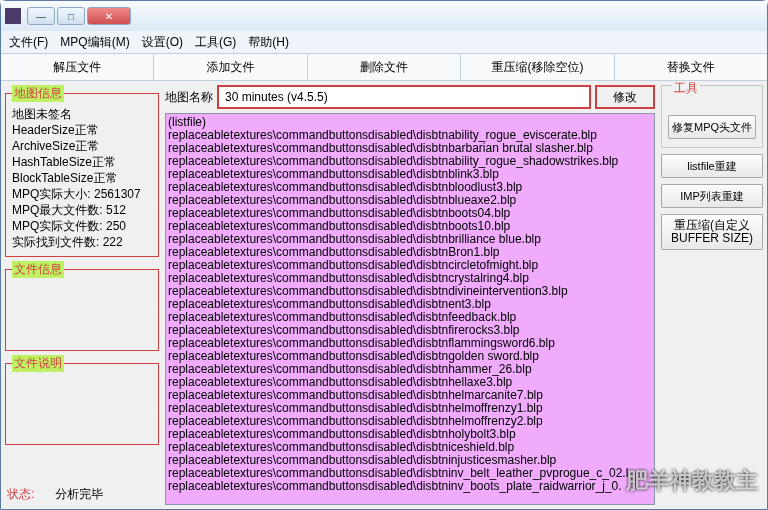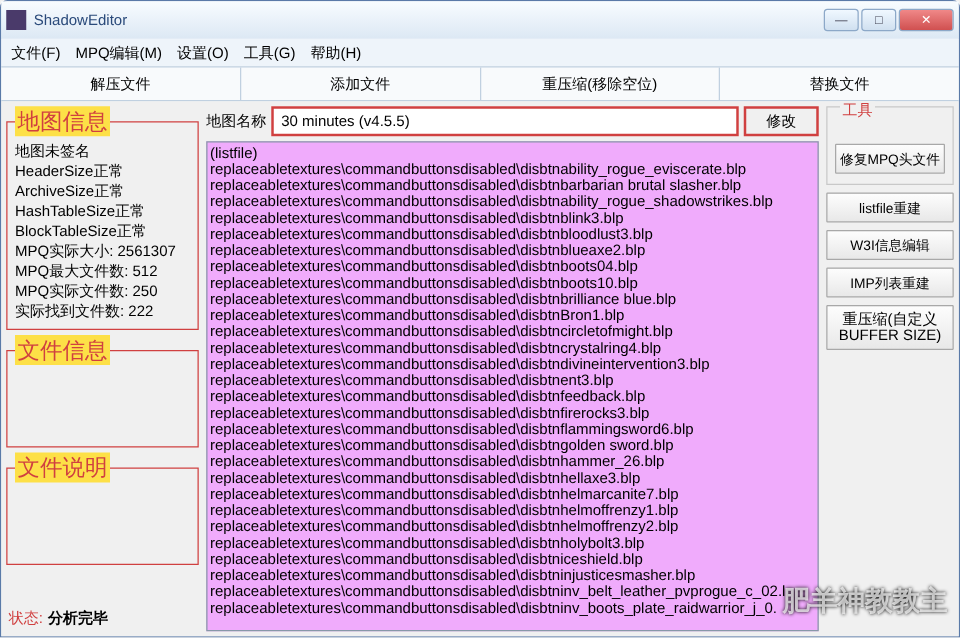--- a/index.html
+++ b/index.html
@@ -13,59 +13,59 @@
 .winbtn.close{background:linear-gradient(#f08888,#d05050);color:#fff;width:44px}
 .menubar{height:22px;display:flex;align-items:center;padding:0 8px;gap:12px;background:#eef4fa}
 .menubar span{cursor:default}
 .toolbar{height:28px;display:flex;border-top:1px solid #c0d0e0;border-bottom:1px solid #c0d0e0;background:#f8fafc}
 .tbtn{flex:1;border-right:1px solid #c0d0e0;display:flex;align-items:center;justify-content:center;cursor:pointer}
 .tbtn:last-child{border-right:none}
 .body{flex:1;display:flex;background:#f0f0f0;overflow:hidden}
 .leftcol{width:162px;padding:4px;display:flex;flex-direction:column;gap:2px}
 .fieldset{border:1px solid #c8c8c8;padding:4px 6px 6px;margin-bottom:2px}
 .fieldset.hl{border-color:#d04040}
-.legend{color:#d04040;padding:0 2px;background:#fde047;font-size:18px}
+.legend{color:#d04040;padding:0 2px;background:#bef264;font-size:12px}
 .fline{line-height:16px;white-space:nowrap}
 .status{color:#d04040;display:flex;margin-top:auto;padding:2px}
-.status b{color:#000;font-weight:700;margin-left:4px}
+.status b{color:#000;font-weight:400;margin-left:21px}
 .midcol{flex:1;display:flex;flex-direction:column;padding:4px 2px}
 .maprow{display:flex;align-items:center;gap:4px;margin-bottom:4px}
 .mapinput{flex:1;border:2px solid #d04040;background:#fff;height:24px;padding:0 6px}
 .modbtn{width:60px;height:24px;border:2px solid #d04040;background:#f0f0f0;display:flex;align-items:center;justify-content:center}
 .listbox{flex:1;border:1px solid #8898a8;background:#f0abfc;overflow:auto;padding:2px;font-family:monospace;font-size:11px;line-height:13px;white-space:nowrap}
 .rightcol{width:110px;padding:4px;display:flex;flex-direction:column;gap:6px}
 .rbtns{border:1px solid #c8c8c8;padding:8px 6px;display:flex;flex-direction:column;gap:16px}
 .rbtn{height:24px;border:1px solid #a8a8a8;background:linear-gradient(#fdfdfd,#e8e8e8);display:flex;align-items:center;justify-content:center;border-radius:1px;font-size:11px}
 .rbtn.two{height:36px;flex-direction:column;line-height:13px}
 .rlegend{color:#d04040;margin:-14px 0 2px 4px;background:#f0f0f0;width:28px;padding:0 2px}
 .watermark{position:absolute;right:10px;bottom:14px;color:rgba(255,255,255,.7);font-size:22px;font-weight:700;text-shadow:0 0 3px #000;pointer-events:none}
 </style>
 </head>
 <body>
 
 <div class="window">
  <div class="titlebar">
   <div class="icon"></div>
-  <div class="title">ShadowEditor</div>
   <div class="winbtns">
    <div class="winbtn">—</div>
    <div class="winbtn">□</div>
    <div class="winbtn close">✕</div>
   </div>
  </div>
  <div class="menubar">
   <span>文件(F)</span>
   <span>MPQ编辑(M)</span>
   <span>设置(O)</span>
   <span>工具(G)</span>
   <span>帮助(H)</span>
  </div>
  <div class="toolbar">
   <div class="tbtn">解压文件</div>
   <div class="tbtn">添加文件</div>
+  <div class="tbtn">删除文件</div>
   <div class="tbtn">重压缩(移除空位)</div>
   <div class="tbtn">替换文件</div>
  </div>
  <div class="body">
   <div class="leftcol">
    <fieldset class="fieldset hl">
     <legend class="legend">地图信息</legend>
     <div id="mapinfo-lines">
             <div class="fline">地图未签名</div>
             <div class="fline">HeaderSize正常</div>
@@ -126,21 +126,20 @@
           <div>replaceabletextures\commandbuttonsdisabled\disbtninv_belt_leather_pvprogue_c_02.l</div>
           <div>replaceabletextures\commandbuttonsdisabled\disbtninv_boots_plate_raidwarrior_j_0.</div>
         </div>
   </div>
   <div class="rightcol">
    <div class="rbtns">
     <div class="rlegend">工具</div>
     <div class="rbtn">修复MPQ头文件</div>
    </div>
    <div class="rbtn">listfile重建</div>
-   <div class="rbtn">W3I信息编辑</div>
    <div class="rbtn">IMP列表重建</div>
    <div class="rbtn two">
     <span>重压缩(自定义</span>
     <span>BUFFER SIZE)</span>
    </div>
   </div>
  </div>
 </div>
 <div class="watermark">肥羊神教教主</div>
 

